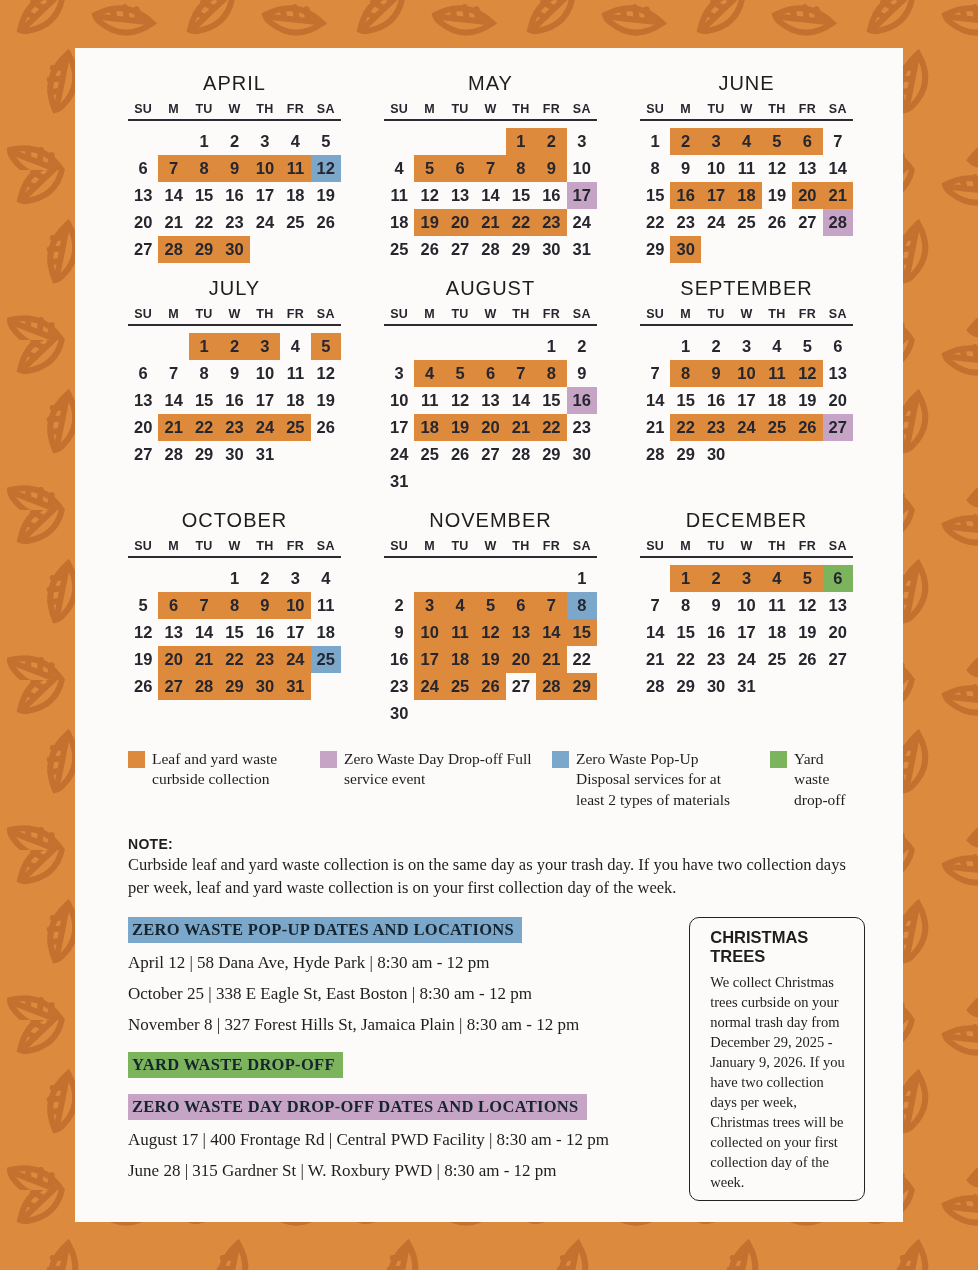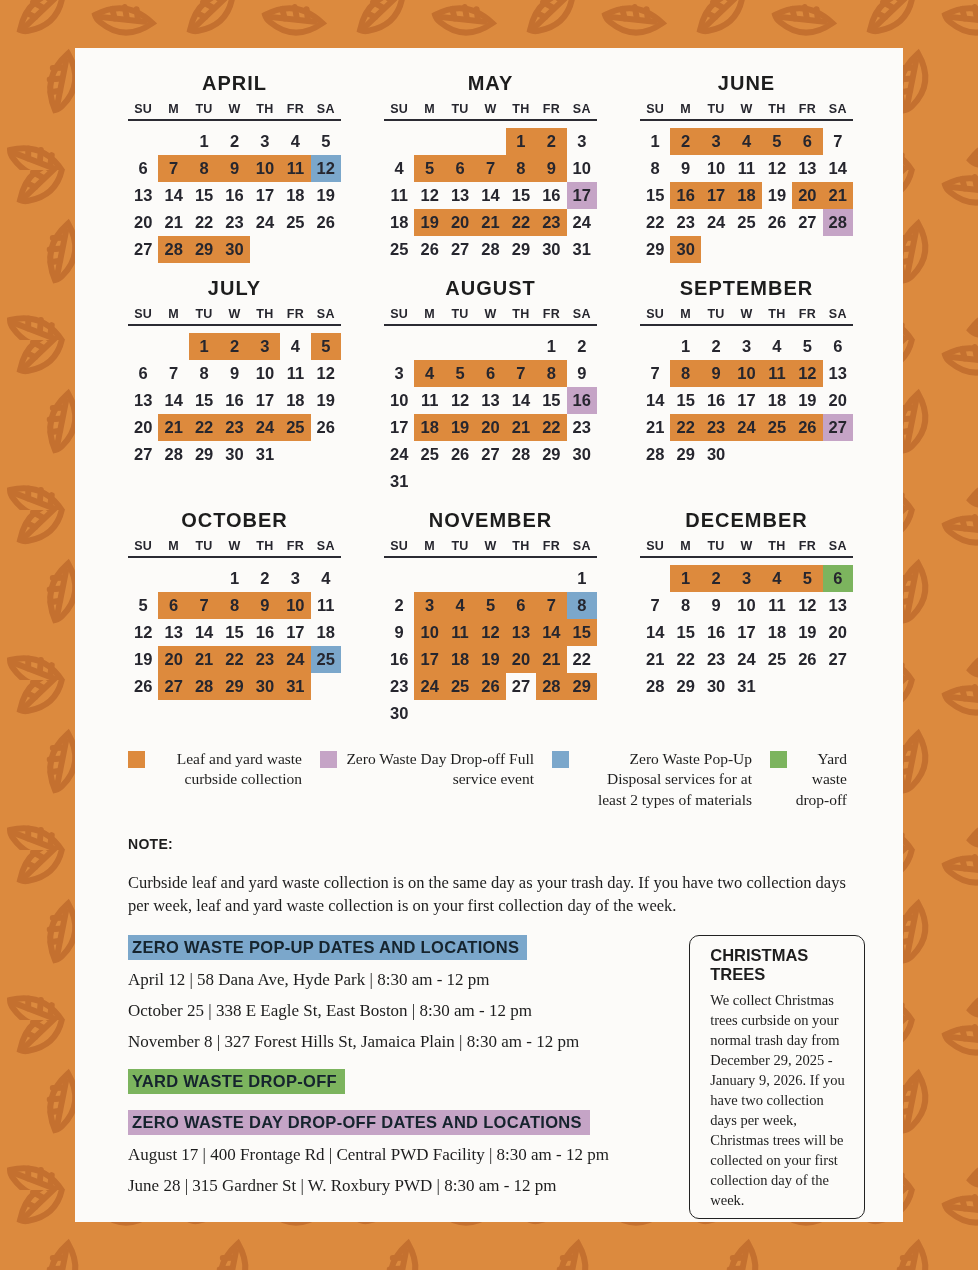--- a/index.html
+++ b/index.html
@@ -17,21 +17,21 @@
     font-size:34px;font-weight:800;letter-spacing:.5px;color:#1d1d1d;
     margin:2px 0 18px 0;
   }
   
   .cal-grid{
     display:grid;grid-template-columns:repeat(3,213px);
     column-gap:43px;row-gap:14px;
   }
   .month{width:213px;}
   .month-title{
-    text-align:center;font-size:20px;font-weight:700;letter-spacing:1px;
+    text-align:center;font-size:20px;font-weight:400;letter-spacing:1px;
     color:#1d1d1d;margin-bottom:7px;
   }
   .dow-row{
     display:grid;grid-template-columns:repeat(7,1fr);
     border-bottom:2px solid #2b2b33;padding-bottom:3px;
   }
   .dow{
     text-align:center;font-size:12.5px;font-weight:800;color:#26262e;
     letter-spacing:.3px;
   }
@@ -41,40 +41,40 @@
   }
   .day{
     display:flex;align-items:center;justify-content:center;
     font-size:16.5px;font-weight:800;color:#26262e;
   }
   
   .legend{
     display:grid;grid-template-columns:192px 232px 218px auto;
     margin-top:22px;
   }
-  .legend-item{display:flex;align-items:flex-start;text-align:right;}
+  .legend-item{display:flex;align-items:flex-start;}
   .swatch{width:17px;height:17px;flex:0 0 17px;margin:2px 7px 0 0;}
   .legend-label{
     font-family:"Liberation Serif",serif;font-size:15.5px;line-height:1.32;
     color:#1d1d1d;padding-right:18px;
   }
   
   .note{margin-top:26px;}
   .note-label{font-size:14px;font-weight:800;color:#1d1d1d;letter-spacing:.3px;}
   .note-text{
     font-family:"Liberation Serif",serif;font-size:16.5px;line-height:1.35;
-    color:#1d1d1d;margin-top:20px;max-width:760px;
+    color:#1d1d1d;margin-top:2px;max-width:760px;
   }
   
   .lower{display:flex;margin-top:18px;}
   .sections{width:570px;}
   .section{margin-bottom:16px;}
   .section-header{
     display:inline-block;font-size:16.5px;font-weight:800;color:#16242e;
-    letter-spacing:.3px;padding:3px 8px 3px 4px;
+    letter-spacing:.3px;padding:3px 8px 3px 4px;font-family:Liberation Serif, serif;
   }
   .section-item{
     font-family:"Liberation Serif",serif;font-size:17px;color:#1d1d1d;
     margin:9px 0 9px 0;line-height:1.3;
   }
   .xmas-box{
     margin-left:auto;width:178px;border:1.5px solid #222;border-radius:10px;
     padding:10px 12px 8px 20px;box-sizing:border-box;align-self:flex-start;
   }
   .xmas-title{font-size:16.5px;font-weight:800;color:#1d1d1d;margin-bottom:6px;}

